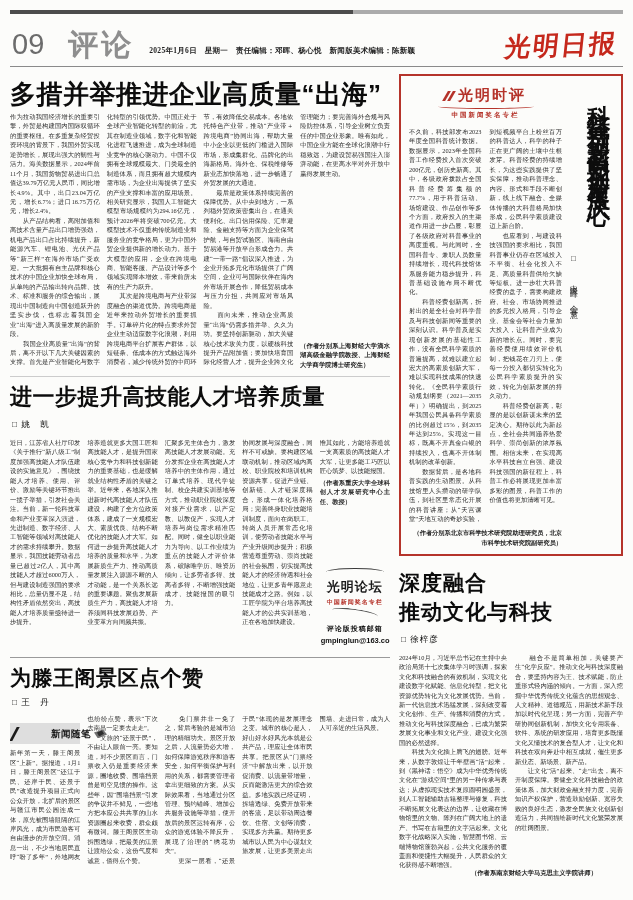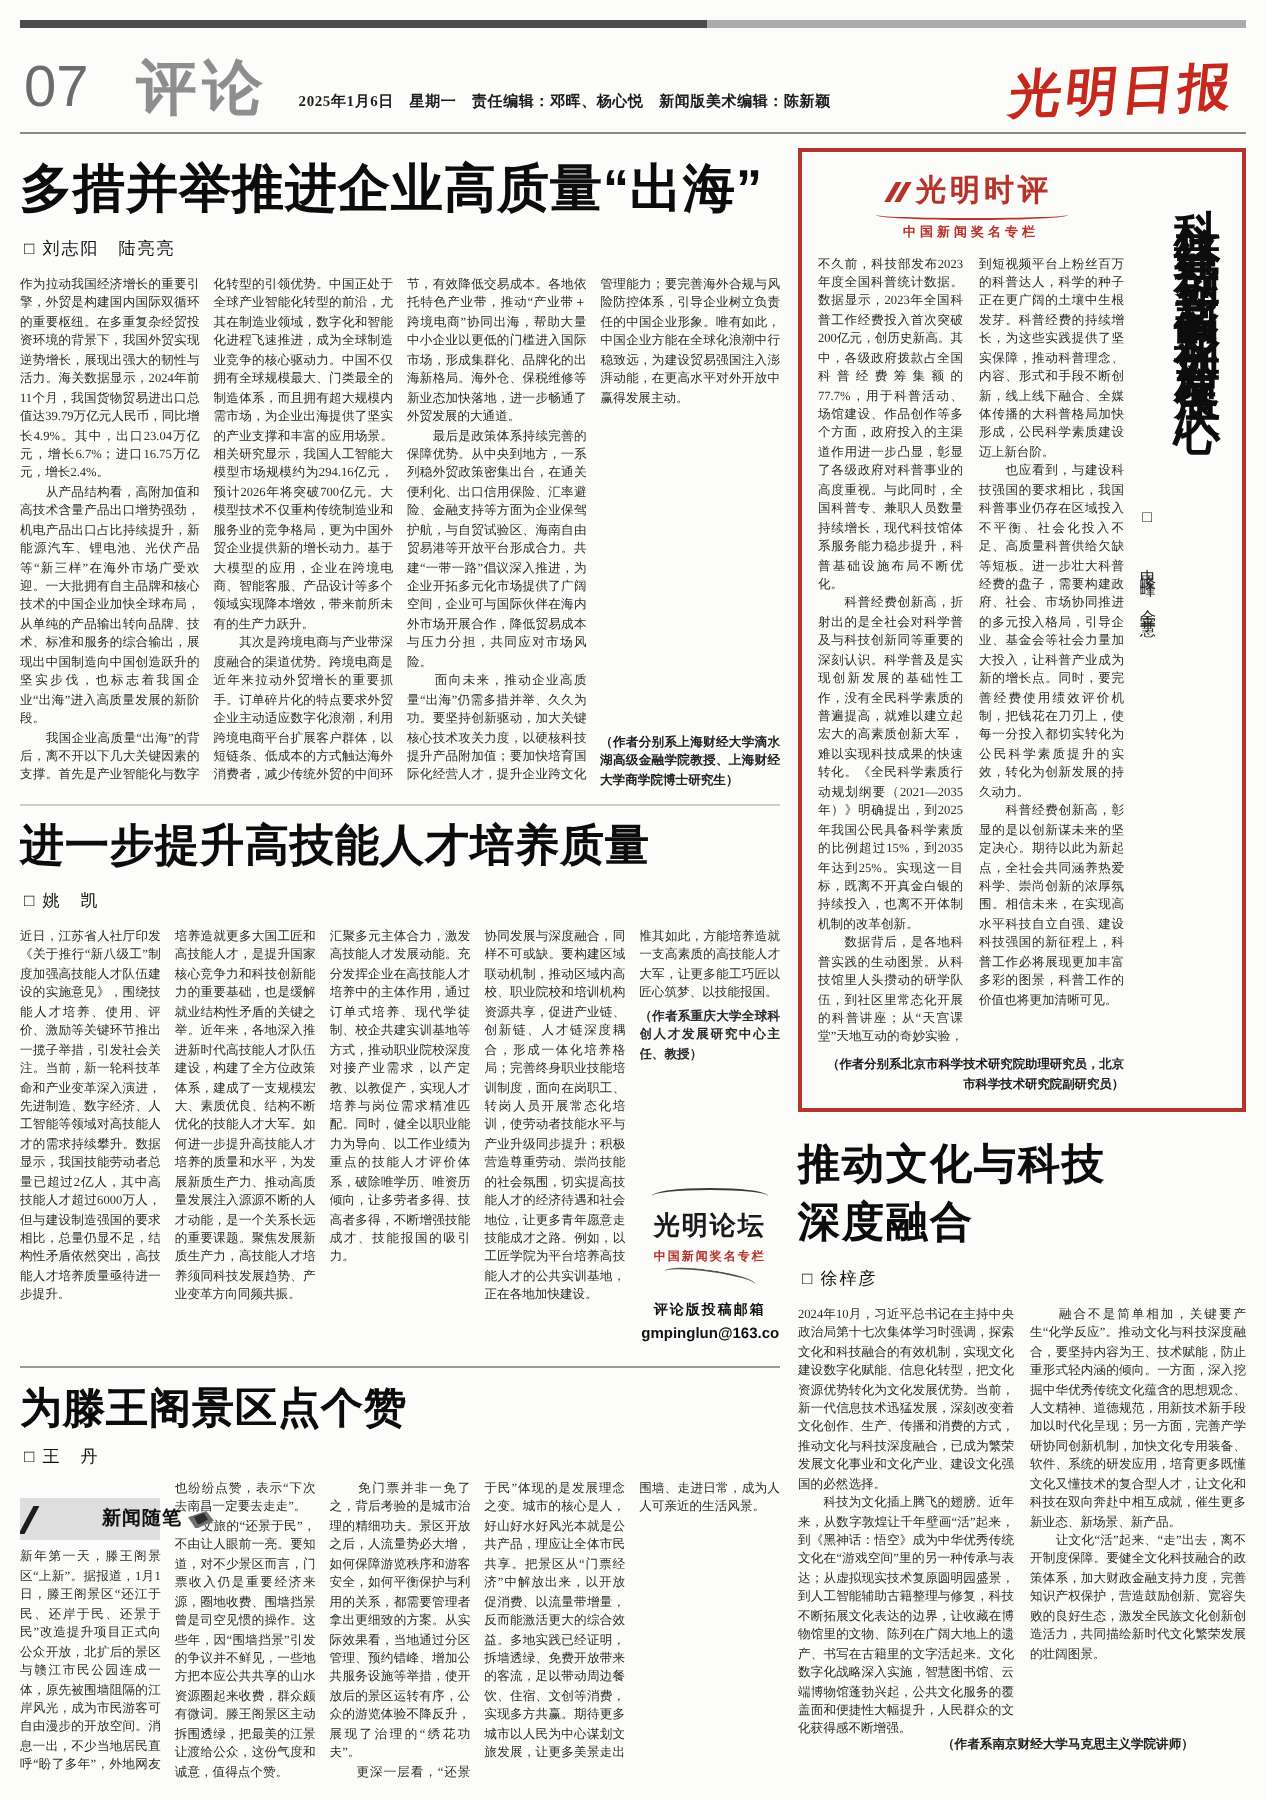--- a/index.html
+++ b/index.html
@@ -85,34 +85,33 @@
   .cols2c{column-count:2;column-gap:8px;column-fill:auto;height:226px;}
 </style>
 </head>
 <body>
 
 <div class="page">
 
   <div class="topbar"></div>
 
   <div class="header">
-    <div class="pagenum">07</div>
+    <div class="pagenum">09</div>
     <div class="section">评论</div>
     <div class="dateline">2025年1月6日　星期一　责任编辑：邓晖、杨心悦　新闻版美术编辑：陈新颖</div>
     <div class="masthead">光明日报</div>
   </div>
   <div class="headrule"></div>
 
   <div class="main">
 
     <div class="leftcol">
 
       <div>
         <div class="h-big">多措并举推进企业高质量“出海”</div>
-        <div class="byline">□ 刘志阳　陆亮亮</div>
         <div class="bodywrap">
           <div class="microtext cols4">作为拉动我国经济增长的重要引擎，外贸是构建国内国际双循环的重要枢纽。在多重复杂经贸投资环境的背景下，我国外贸实现逆势增长，展现出强大的韧性与活力。海关数据显示，2024年前11个月，我国货物贸易进出口总值达39.79万亿元人民币，同比增长4.9%。其中，出口23.04万亿元，增长6.7%；进口16.75万亿元，增长2.4%。
 　　从产品结构看，高附加值和高技术含量产品出口增势强劲，机电产品出口占比持续提升，新能源汽车、锂电池、光伏产品等“新三样”在海外市场广受欢迎。一大批拥有自主品牌和核心技术的中国企业加快全球布局，从单纯的产品输出转向品牌、技术、标准和服务的综合输出，展现出中国制造向中国创造跃升的坚实步伐，也标志着我国企业“出海”进入高质量发展的新阶段。
 　　我国企业高质量“出海”的背后，离不开以下几大关键因素的支撑。首先是产业智能化与数字化转型的引领优势。中国正处于全球产业智能化转型的前沿，尤其在制造业领域，数字化和智能化进程飞速推进，成为全球制造业竞争的核心驱动力。中国不仅拥有全球规模最大、门类最全的制造体系，而且拥有超大规模内需市场，为企业出海提供了坚实的产业支撑和丰富的应用场景。相关研究显示，我国人工智能大模型市场规模约为294.16亿元，预计2026年将突破700亿元。大模型技术不仅重构传统制造业和服务业的竞争格局，更为中国外贸企业提供新的增长动力。基于大模型的应用，企业在跨境电商、智能客服、产品设计等多个领域实现降本增效，带来前所未有的生产力跃升。
 　　其次是跨境电商与产业带深度融合的渠道优势。跨境电商是近年来拉动外贸增长的重要抓手。订单碎片化的特点要求外贸企业主动适应数字化浪潮，利用跨境电商平台扩展客户群体，以短链条、低成本的方式触达海外消费者，减少传统外贸的中间环节，有效降低交易成本。各地依托特色产业带，推动“产业带＋跨境电商”协同出海，帮助大量中小企业以更低的门槛进入国际市场，形成集群化、品牌化的出海新格局。海外仓、保税维修等新业态加快落地，进一步畅通了外贸发展的大通道。
 　　最后是政策体系持续完善的保障优势。从中央到地方，一系列稳外贸政策密集出台，在通关便利化、出口信用保险、汇率避险、金融支持等方面为企业保驾护航，与自贸试验区、海南自由贸易港等开放平台形成合力。共建“一带一路”倡议深入推进，为企业开拓多元化市场提供了广阔空间，企业可与国际伙伴在海内外市场开展合作，降低贸易成本与压力分担，共同应对市场风险。
 　　面向未来，推动企业高质量“出海”仍需多措并举、久久为功。要坚持创新驱动，加大关键核心技术攻关力度，以硬核科技提升产品附加值；要加快培育国际化经营人才，提升企业跨文化管理能力；要完善海外合规与风险防控体系，引导企业树立负责任的中国企业形象。唯有如此，中国企业方能在全球化浪潮中行稳致远，为建设贸易强国注入澎湃动能，在更高水平对外开放中赢得发展主动。</div>
           <div class="floatnote n1">（作者分别系上海财经大学滴水湖高级金融学院教授、上海财经大学商学院博士研究生）</div>
         </div>
       </div>
@@ -184,22 +183,22 @@
 　　也应看到，与建设科技强国的要求相比，我国科普事业仍存在区域投入不平衡、社会化投入不足、高质量科普供给欠缺等短板。进一步壮大科普经费的盘子，需要构建政府、社会、市场协同推进的多元投入格局，引导企业、基金会等社会力量加大投入，让科普产业成为新的增长点。同时，要完善经费使用绩效评价机制，把钱花在刀刃上，使每一分投入都切实转化为公民科学素质提升的实效，转化为创新发展的持久动力。
 　　科普经费创新高，彰显的是以创新谋未来的坚定决心。期待以此为新起点，全社会共同涵养热爱科学、崇尚创新的浓厚氛围。相信未来，在实现高水平科技自立自强、建设科技强国的新征程上，科普工作必将展现更加丰富多彩的图景，科普工作的价值也将更加清晰可见。</div>
           <div class="kp-note">（作者分别系北京市科学技术研究院助理研究员，北京市科学技术研究院副研究员）</div>
         </div>
         <div class="kp-vbyline">□ 申峰峰　金宇慧</div>
         <div class="kp-vtitle">科普经费创新高彰显创新发展决心</div>
       </div>
 
       <div class="culture">
         <div class="cul-title">
+          <div>深度融合</div>
           <div>推动文化与科技</div>
-          <div>深度融合</div>
         </div>
         <div class="byline">□ 徐梓彦</div>
         <div class="bodywrap">
           <div class="microtext cols2c">2024年10月，习近平总书记在主持中央政治局第十七次集体学习时强调，探索文化和科技融合的有效机制，实现文化建设数字化赋能、信息化转型，把文化资源优势转化为文化发展优势。当前，新一代信息技术迅猛发展，深刻改变着文化创作、生产、传播和消费的方式，推动文化与科技深度融合，已成为繁荣发展文化事业和文化产业、建设文化强国的必然选择。
 　　科技为文化插上腾飞的翅膀。近年来，从数字敦煌让千年壁画“活”起来，到《黑神话：悟空》成为中华优秀传统文化在“游戏空间”里的另一种传承与表达；从虚拟现实技术复原圆明园盛景，到人工智能辅助古籍整理与修复，科技不断拓展文化表达的边界，让收藏在博物馆里的文物、陈列在广阔大地上的遗产、书写在古籍里的文字活起来。文化数字化战略深入实施，智慧图书馆、云端博物馆蓬勃兴起，公共文化服务的覆盖面和便捷性大幅提升，人民群众的文化获得感不断增强。
 　　融合不是简单相加，关键要产生“化学反应”。推动文化与科技深度融合，要坚持内容为王、技术赋能，防止重形式轻内涵的倾向。一方面，深入挖掘中华优秀传统文化蕴含的思想观念、人文精神、道德规范，用新技术新手段加以时代化呈现；另一方面，完善产学研协同创新机制，加快文化专用装备、软件、系统的研发应用，培育更多既懂文化又懂技术的复合型人才，让文化和科技在双向奔赴中相互成就，催生更多新业态、新场景、新产品。
 　　让文化“活”起来、“走”出去，离不开制度保障。要健全文化科技融合的政策体系，加大财政金融支持力度，完善知识产权保护，营造鼓励创新、宽容失败的良好生态，激发全民族文化创新创造活力，共同描绘新时代文化繁荣发展的壮阔图景。</div>
           <div class="floatnote n2">（作者系南京财经大学马克思主义学院讲师）</div>
         </div>
       </div>

